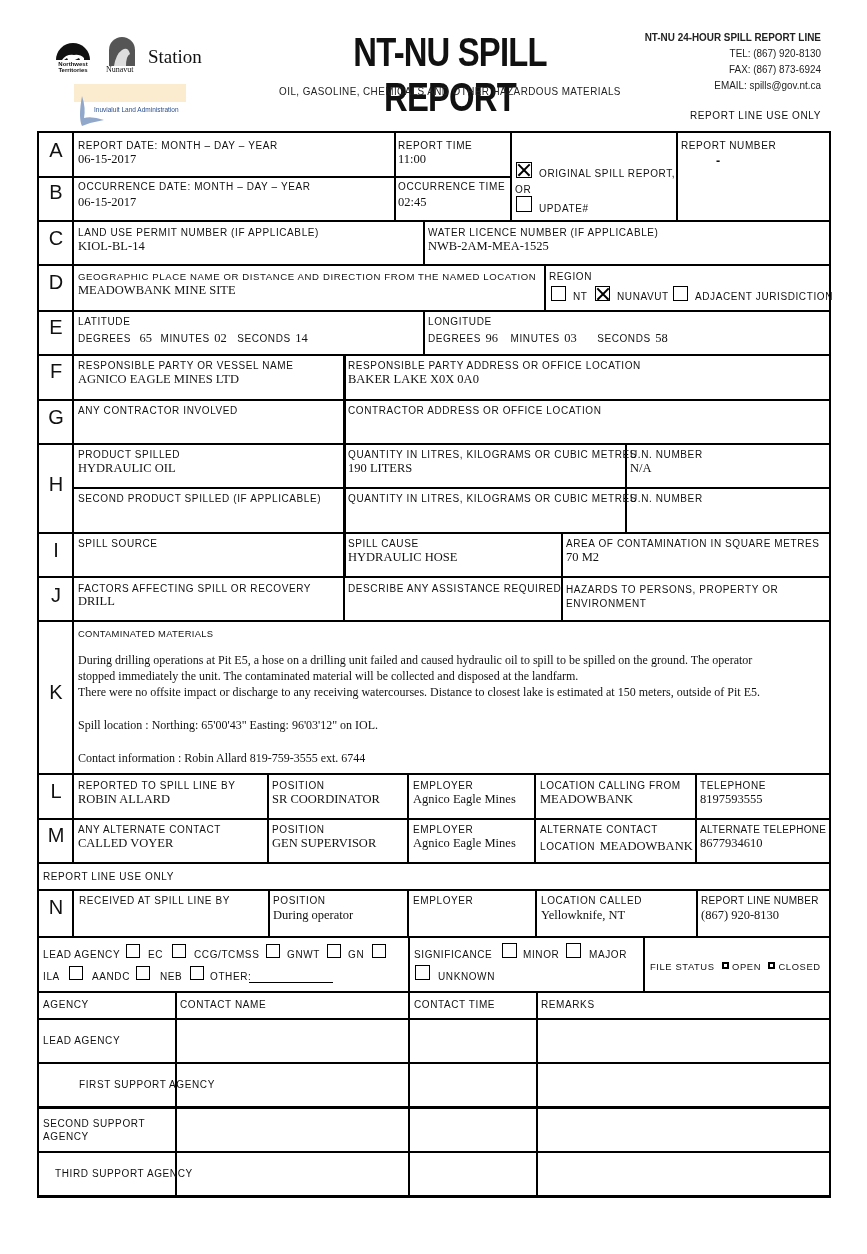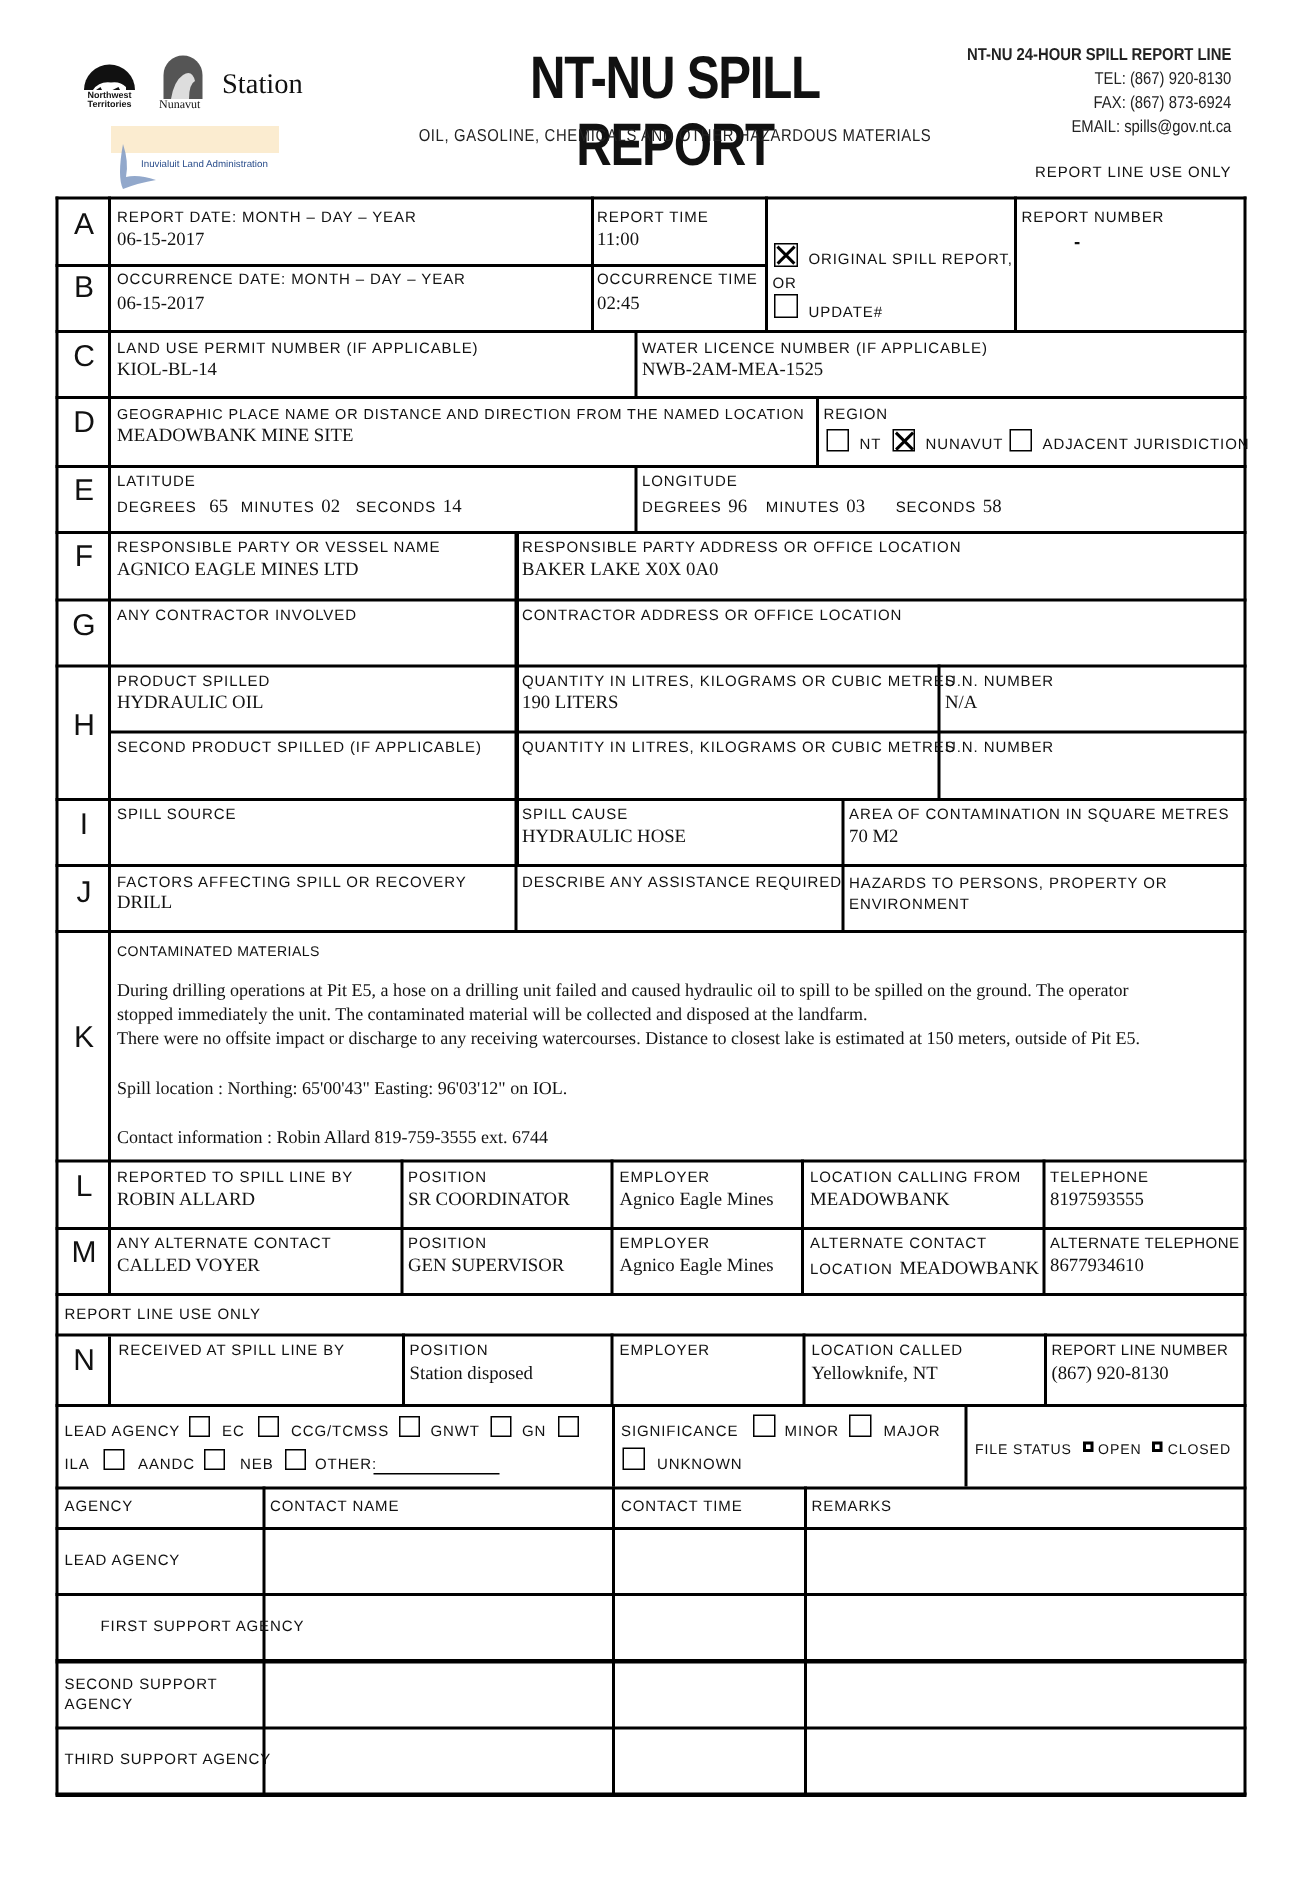--- a/index.html
+++ b/index.html
@@ -265,21 +265,21 @@
   </div>
   <div class="abs lbl" style="left:700px;top:824px;letter-spacing:0.3px;">ALTERNATE TELEPHONE</div>
   <div class="abs val" style="left:700px;top:836px;">8677934610</div>
 
   <div class="abs lbl" style="left:43px;top:871px;">REPORT LINE USE ONLY</div>
 
   <div class="abs letter" style="left:39px;top:896px;width:34px;">N</div>
   <div class="abs lbl" style="left:79px;top:895px;">RECEIVED AT SPILL LINE BY</div>
   <div class="abs val" style="left:79px;top:908px;width:180px;height:18px;"></div>
   <div class="abs lbl" style="left:273px;top:895px;">POSITION</div>
-  <div class="abs val" style="left:273px;top:908px;">Station disposed</div>
+  <div class="abs val" style="left:273px;top:908px;">During operator</div>
   <div class="abs lbl" style="left:413px;top:895px;">EMPLOYER</div>
   <div class="abs val" style="left:413px;top:908px;width:115px;height:18px;"></div>
   <div class="abs lbl" style="left:541px;top:895px;">LOCATION CALLED</div>
   <div class="abs val" style="left:541px;top:908px;">Yellowknife, NT</div>
   <div class="abs lbl" style="left:701px;top:895px;letter-spacing:0.3px;">REPORT LINE NUMBER</div>
   <div class="abs val" style="left:701px;top:908px;">(867) 920-8130</div>
 
   <div class="abs lbl" style="left:43px;top:949px;">LEAD AGENCY</div>
   <div class="cb" style="left:126px;top:944px;"></div>
   <div class="abs lbl" style="left:148px;top:949px;">EC</div>
@@ -319,33 +319,33 @@
   <div class="abs lbl" style="left:414px;top:999px;text-align:right;">CONTACT TIME</div>
   <div class="abs lbl" style="left:541px;top:999px;">REMARKS</div>
 
   <div class="abs" style="left:39px;top:1020px;width:790px;height:42px;">
     <div class="abs lbl" style="left:4px;top:15px;">LEAD AGENCY</div>
     <div class="abs" style="left:138px;top:0;width:230px;height:42px;"></div>
     <div class="abs" style="left:371px;top:0;width:126px;height:42px;"></div>
     <div class="abs" style="left:499px;top:0;width:290px;height:42px;"></div>
   </div>
   <div class="abs" style="left:39px;top:1064px;width:790px;height:42px;">
-    <div class="abs lbl" style="left:4px;top:15px;padding-left:24px;">FIRST SUPPORT AGENCY</div>
+    <div class="abs lbl" style="left:16px;top:15px;padding-left:24px;">FIRST SUPPORT AGENCY</div>
     <div class="abs" style="left:138px;top:0;width:230px;height:42px;"></div>
     <div class="abs" style="left:371px;top:0;width:126px;height:42px;"></div>
     <div class="abs" style="left:499px;top:0;width:290px;height:42px;"></div>
   </div>
   <div class="abs" style="left:39px;top:1109px;width:790px;height:42px;">
     <div class="abs lbl" style="left:4px;top:8px;line-height:13px;">
       <div>SECOND SUPPORT</div>
       <div>AGENCY</div>
     </div>
     <div class="abs" style="left:138px;top:0;width:230px;height:42px;"></div>
     <div class="abs" style="left:371px;top:0;width:126px;height:42px;"></div>
     <div class="abs" style="left:499px;top:0;width:290px;height:42px;"></div>
   </div>
-  <div class="abs" style="left:39px;top:1153px;width:790px;height:52px;">
+  <div class="abs" style="left:51px;top:1153px;width:790px;height:52px;">
     <div class="abs lbl" style="left:4px;top:15px;">THIRD SUPPORT AGENCY</div>
     <div class="abs" style="left:138px;top:0;width:230px;height:42px;"></div>
     <div class="abs" style="left:371px;top:0;width:126px;height:42px;"></div>
     <div class="abs" style="left:499px;top:0;width:290px;height:42px;"></div>
   </div>
 </div>
 
 </body></html>

